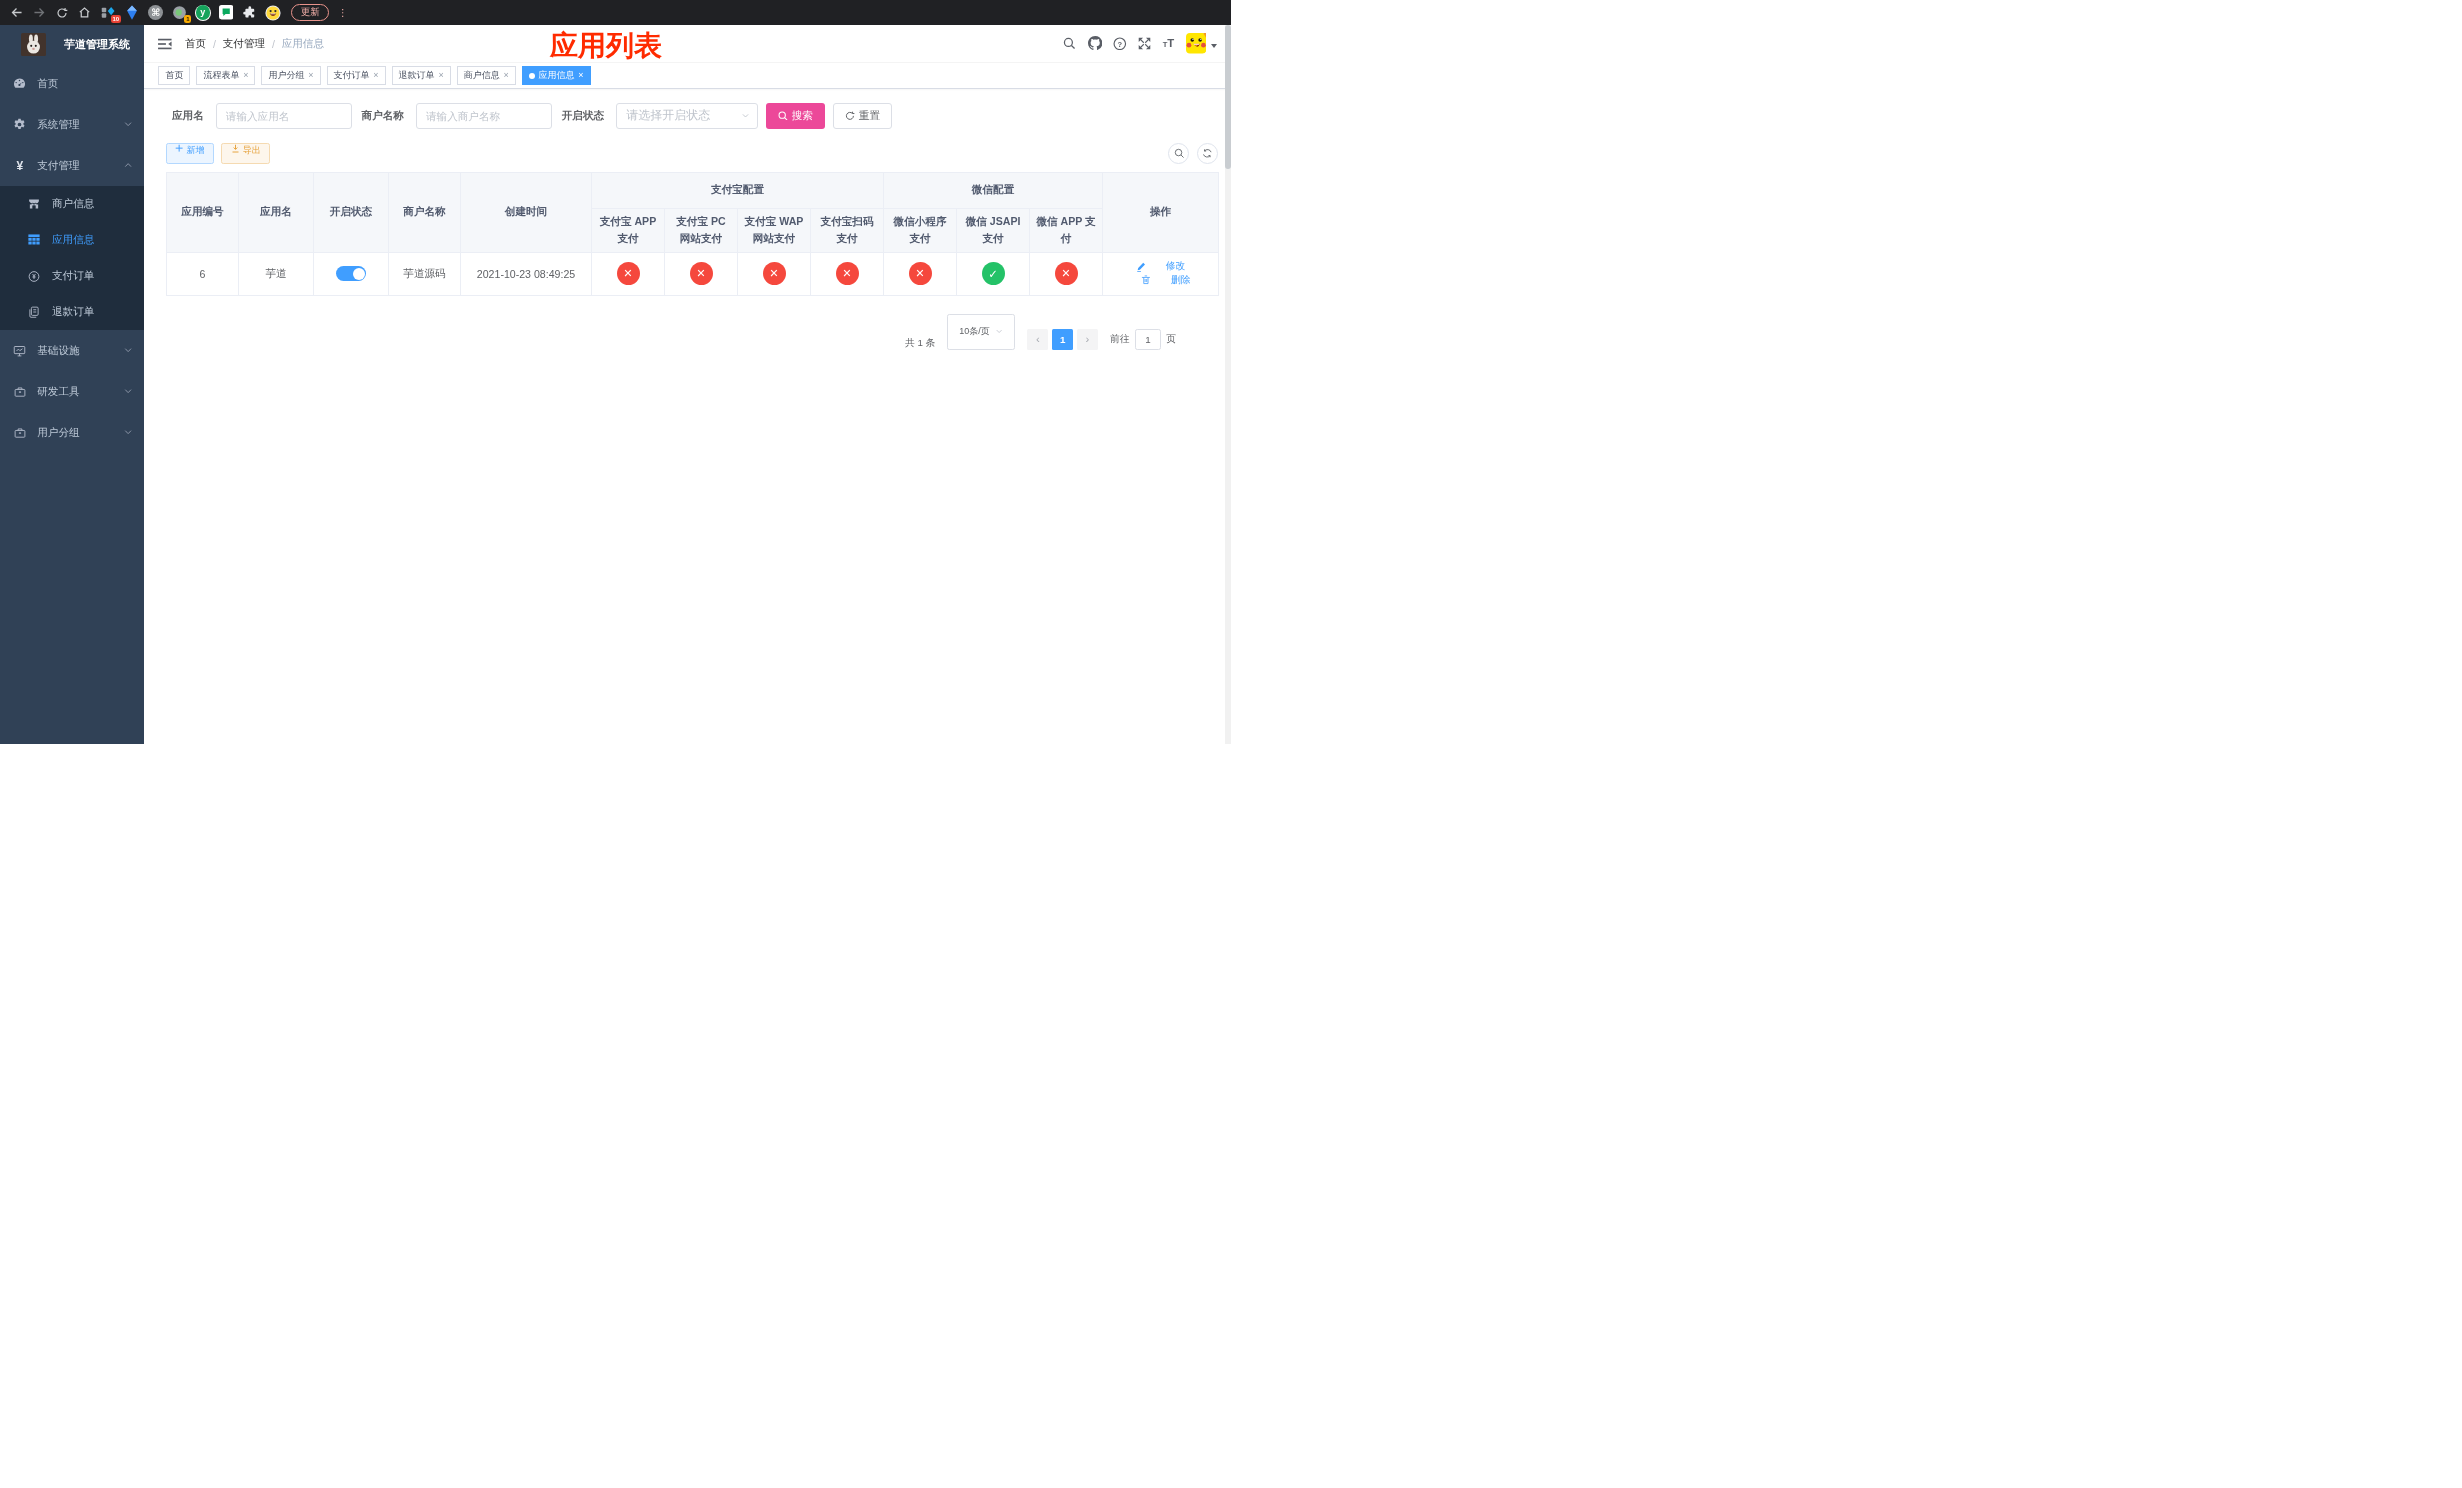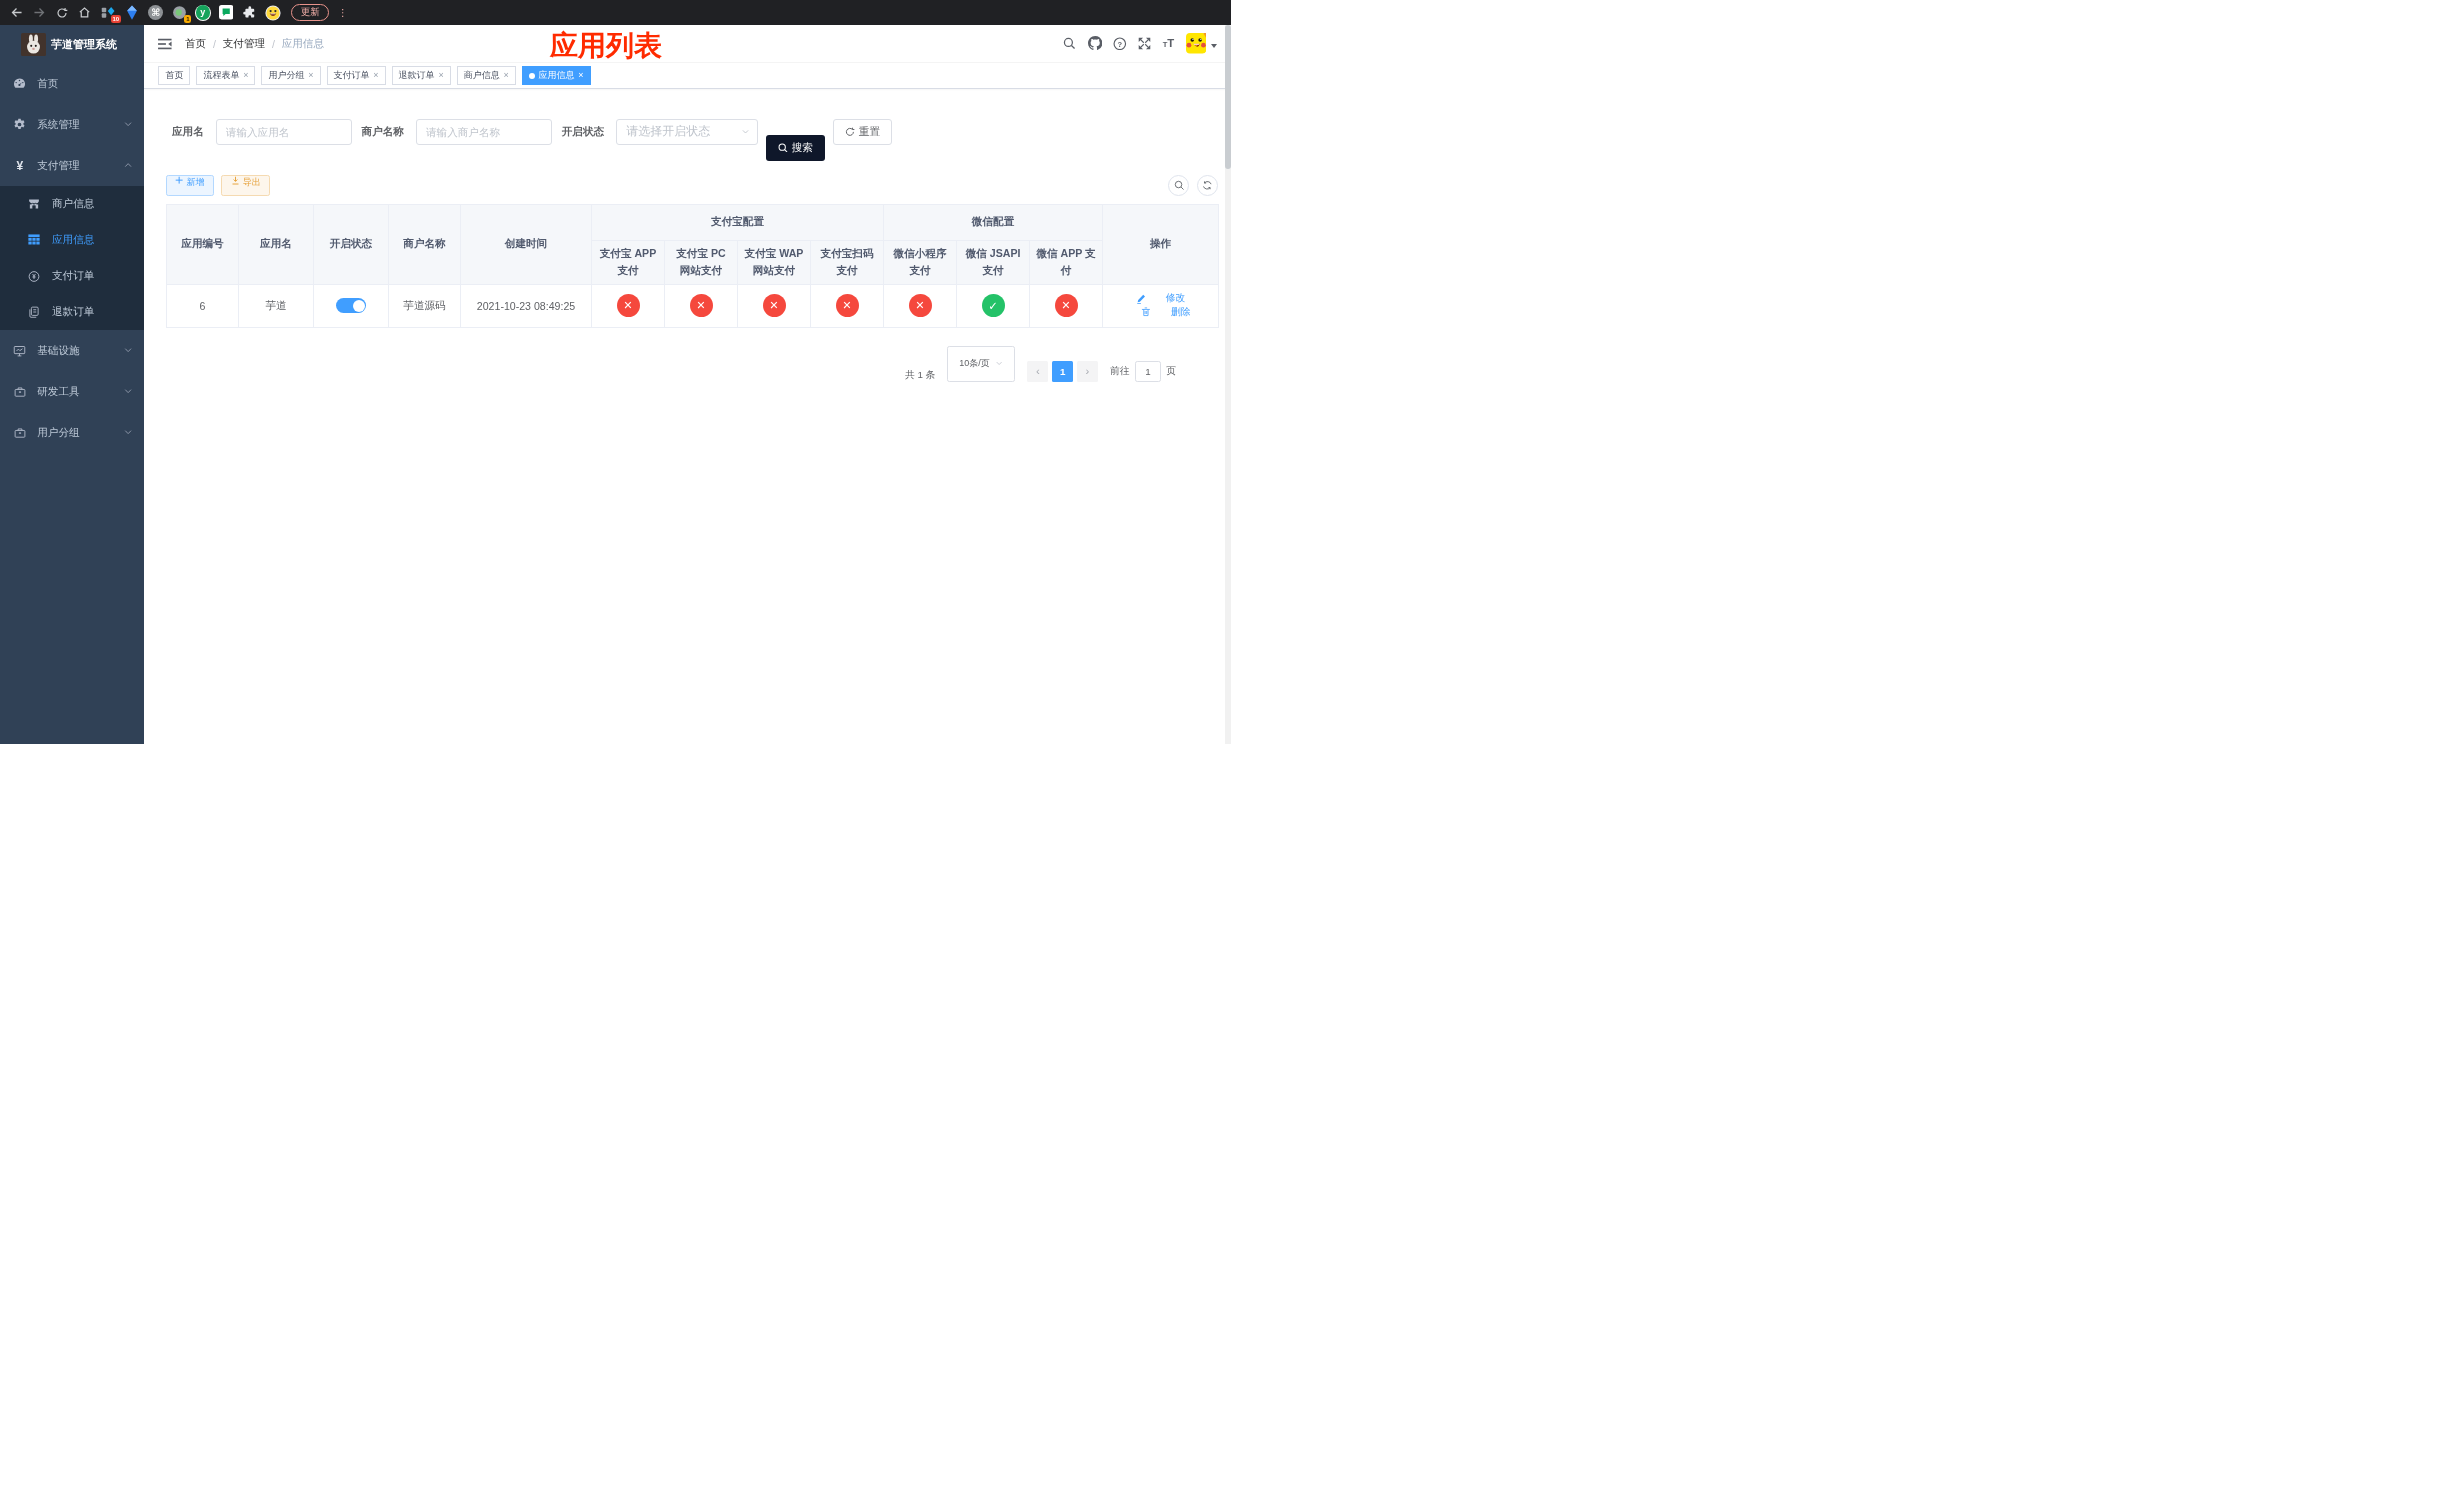--- a/index.html
+++ b/index.html
@@ -22,21 +22,21 @@
 .circle-ic { border-radius:50%; display:flex; align-items:center; justify-content:center; font-weight:700; }
 .cmd-circle { width:15px; height:15px; background:#8d9195; color:#fff; font-size:9.8px; }
 .y-circle { width:16px; height:16px; background:#fff; }
 .y-inner { width:14.4px; height:14.4px; border-radius:50%; background:#15a35b; color:#fff; font-size:9px; display:flex; align-items:center; justify-content:center; font-weight:700; }
 .update-btn { height:16.7px; border:1.1px solid #e8938b; color:#f4b0aa; border-radius:9px; padding:0 8.3px; font-size:9.5px; display:flex; align-items:center; margin:0 3.8px; cursor:pointer; white-space:nowrap; }
 .menu-dots { color:#f4b0aa; font-size:9.8px; padding:0 3.8px; cursor:pointer; letter-spacing:0; }
 
 
 .app { display:flex; height:719px; }
 .sidebar { width:144px; background:#304156; color:#bfcbd9; flex-shrink:0; overflow:hidden; }
-.logo-row { height:38px; display:flex; align-items:center; padding-left:21px; gap:5px; cursor:pointer; }
+.logo-row { height:38px; display:flex; align-items:center; padding-left:21px; gap:18px; cursor:pointer; }
 .logo-title { color:#fff; font-weight:700; font-size:11px; white-space:nowrap; }
 .menu { list-style:none; }
 .mi { display:flex; align-items:center; height:41px; padding:0 12px 0 13px; font-size:10.6px; cursor:pointer; }
 .mi .ic { width:13.6px; display:flex; justify-content:center; align-items:center; margin-right:10.6px; color:#b4bccc; font-size:12px; }
 .chev { margin-left:auto; display:flex; }
 .chev.up svg { transform:rotate(180deg); }
 .submenu { background:#1f2d3d; }
 .smi { height:36px; padding-left:28px; }
 .smi .ic { margin-right:12px; width:12px; }
 .smi.active { color:#409eff; }
@@ -67,21 +67,21 @@
 
 .content { padding:13.6px 0 0 22px; }
 .wrap { width:1052px; }
 .search-row { display:flex; align-items:center; padding-left:6px; }
 .f-label { font-size:10.6px; font-weight:600; color:#606266; margin-right:12px; white-space:nowrap; }
 .ml { margin-left:9.8px; }
 .inp { height:26px; border:0.8px solid #dcdfe6; border-radius:3px; padding:0 9px; font-size:10.6px; color:#606266; width:136px; outline:none; font-family:inherit; }
 .inp::placeholder { color:#bfc4cc; }
 .sel { width:142px; height:26px; border:0.8px solid #dcdfe6; border-radius:3px; display:flex; align-items:center; justify-content:space-between; padding:0 7.6px 0 9px; color:#bfc4cc; font-size:12px; cursor:pointer; background:#fff; }
 .btn { height:26px; border-radius:3px; display:inline-flex; align-items:center; gap:3.8px; font-size:10.6px; cursor:pointer; border:0.8px solid transparent; padding:0 11.4px; }
-.btn-search { background:#0f172a; color:#fff; margin-left:7.6px;margin-top:32px; }
+.btn-search { background:#ec4899; color:#fff; margin-left:7.6px; }
 .btn-reset { background:#fff; border-color:#dcdfe6; color:#606266; margin-left:7.6px; }
 
 .btn-row { display:flex; align-items:center; margin-top:14.4px; }
 .mini-btn { height:21px; padding:0 8.3px; font-size:9px; border-radius:2.3px; display:inline-flex; align-items:flex-start; gap:3px; cursor:pointer; }
 .btn-add { background:#ecf5ff; border:0.8px solid #b3d8ff; color:#409eff; }
 .btn-export { background:#fdf6ec; border:0.8px solid #f5dab1; color:#e6a23c; margin-left:7.6px; }
 .circle-btns { margin-left:auto; display:flex; gap:7.6px; }
 .cbtn { width:21px; height:21px; border-radius:50%; border:0.8px solid #dfe4ed; background:#fff; display:flex; align-items:center; justify-content:center; cursor:pointer; }
 
 table { border-collapse:collapse; table-layout:fixed; width:1052px; margin-top:7.6px; }

